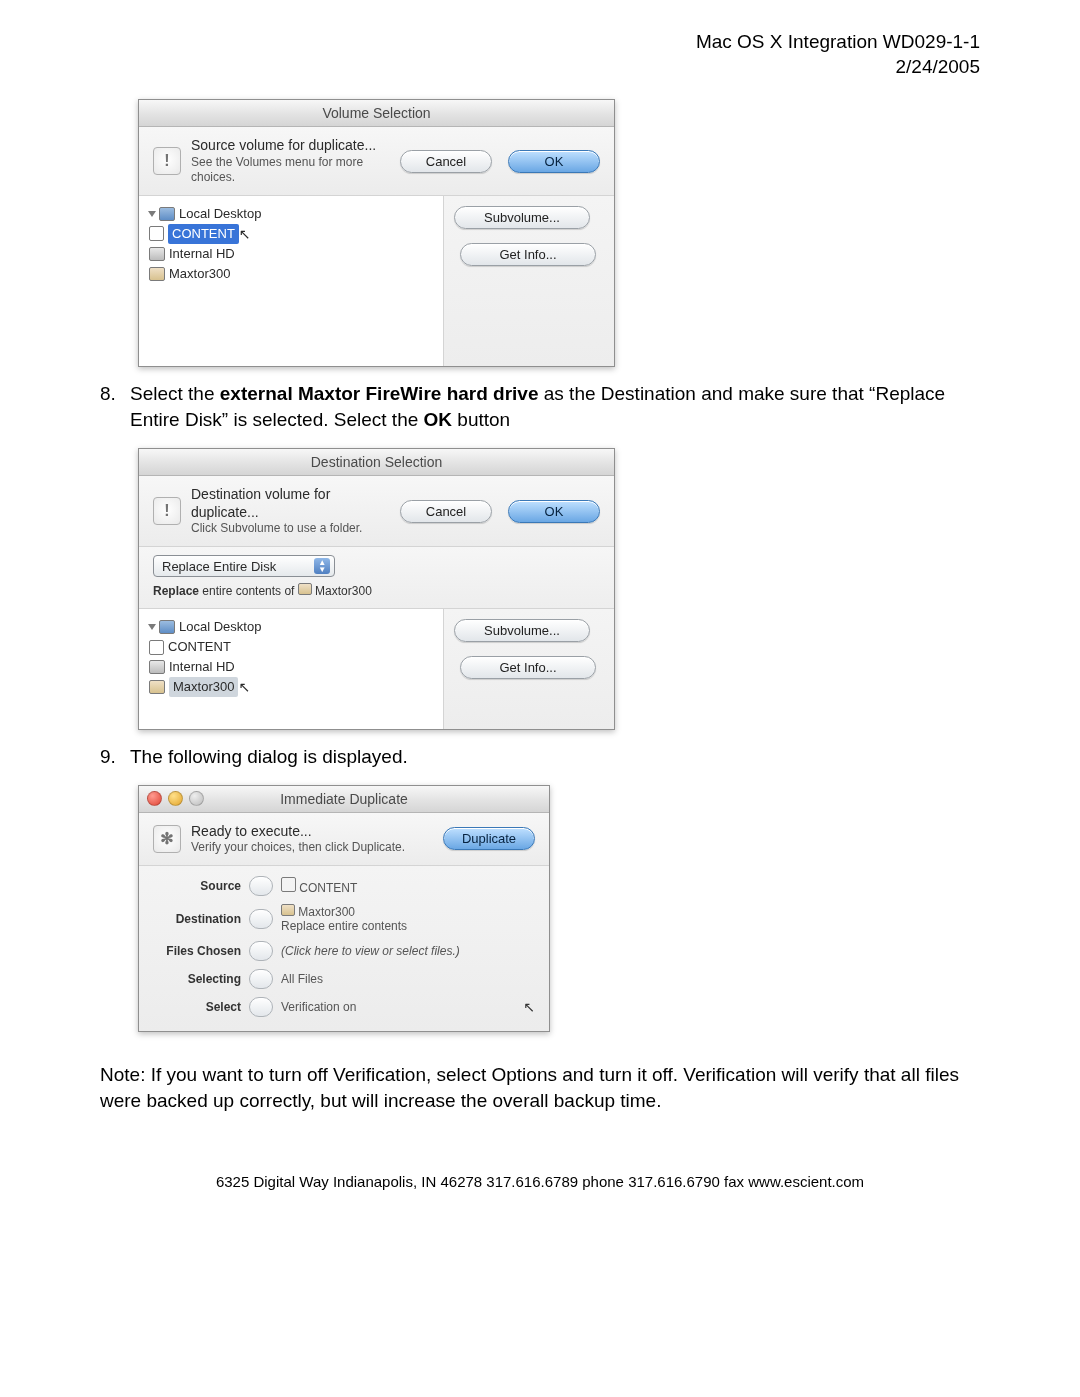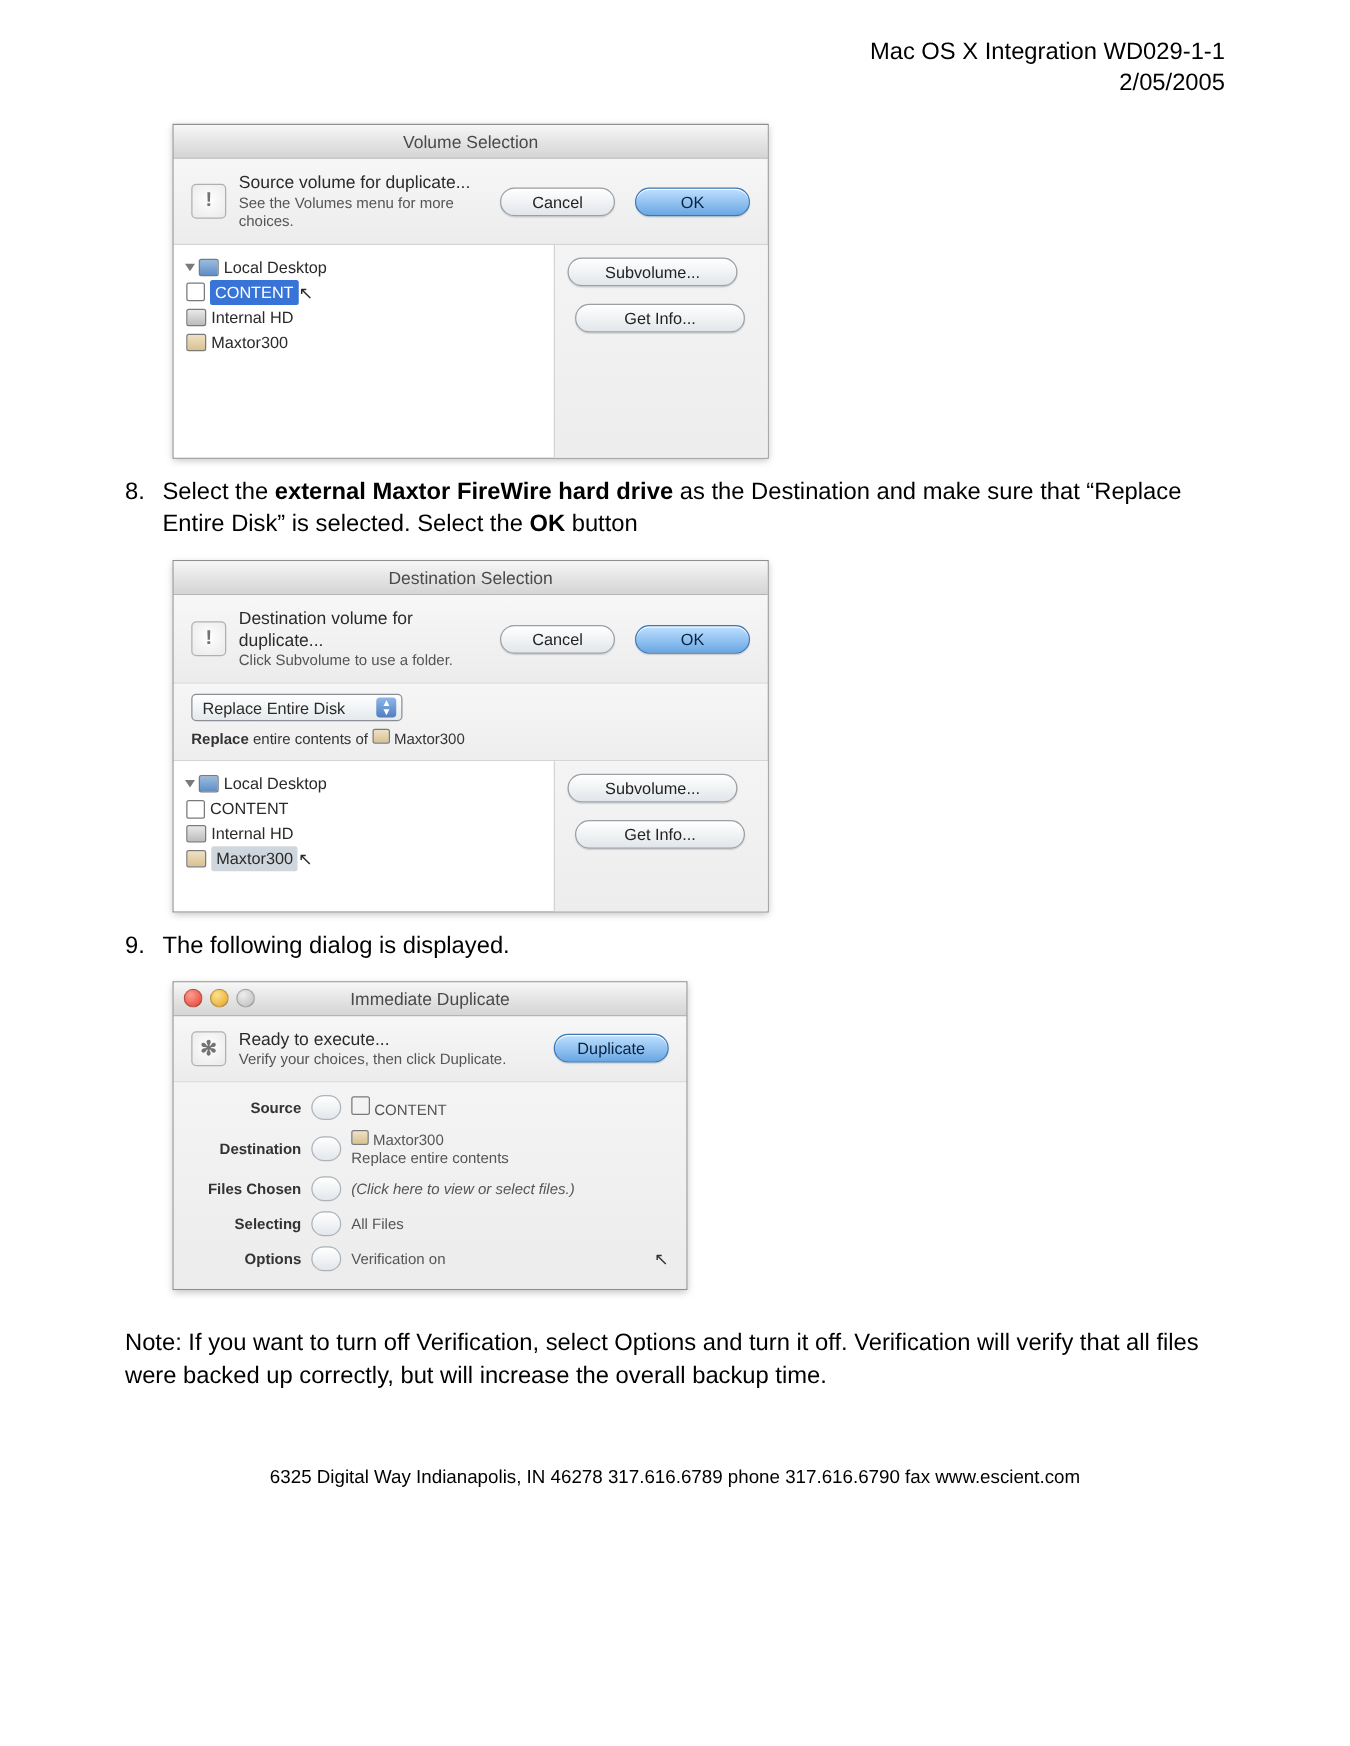--- a/index.html
+++ b/index.html
@@ -133,21 +133,21 @@
   .sel-blue { background:#3874d8; color:#fff; padding:0 4px; border-radius:2px; }
   .sel-grey  { background:#cfd6dd; padding:0 4px; border-radius:2px; }
   .cursor { font-size:14px; margin-left:-4px; }
 
   .sel-row {
     padding: 8px 14px 2px 14px;
     background: linear-gradient(#f6f6f6,#eeeeee);
     border-bottom: 1px solid #d4d4d4;
   }
   .popup {
-    display:inline-flex; align-items:center; gap:25px;
+    display:inline-flex; align-items:center; gap:38px;
     border:1px solid #8a8f95; border-radius:4px;
     background: linear-gradient(#ffffff,#e5e9ec);
     padding: 2px 4px 2px 8px; font-size:13px;
   }
   .popup .arrows {
     width:16px;height:16px;border-radius:3px;
     background: linear-gradient(#8fb7e8,#4f7fc1);
     display:flex;flex-direction:column;align-items:center;justify-content:center;
     font-size:8px;color:#fff;line-height:7px;
   }
@@ -174,21 +174,21 @@
   .d1 { width: 475px; }
   .d3 { width: 410px; }
 </style>
 </head>
 <body>
 
 <div class="page">
 
   <div class="hdr">
     <div>Mac OS X Integration WD029-1-1</div>
-    <div>2/05/2005</div>
+    <div>2/24/2005</div>
   </div>
 
   <div class="mac-dialog d1">
     <div class="titlebar">
       <span>Volume Selection</span>
     </div>
     <div class="mac-row">
       <div class="alert-icon">!</div>
       <div class="msg">
         <div>Source volume for duplicate...</div>
@@ -322,21 +322,21 @@
         <span class="lbl">Files Chosen</span>
         <span class="ctl"></span>
         <span class="val em">(Click here to view or select files.)</span>
       </div>
       <div class="imm-row">
         <span class="lbl">Selecting</span>
         <span class="ctl"></span>
         <span class="val">All Files</span>
       </div>
       <div class="imm-row">
-        <span class="lbl">Options</span>
+        <span class="lbl">Select</span>
         <span class="ctl"></span>
         <span class="val">Verification on</span>
         <span class="cursor">↖</span>
       </div>
     </div>
   </div>
 
   <div class="note">Note: If you want to turn off Verification, select Options and turn it off. Verification will verify that all files were backed up correctly, but will increase the overall backup time.</div>
 
   <div class="footer">6325 Digital Way   Indianapolis, IN 46278   317.616.6789 phone   317.616.6790 fax   www.escient.com</div>

